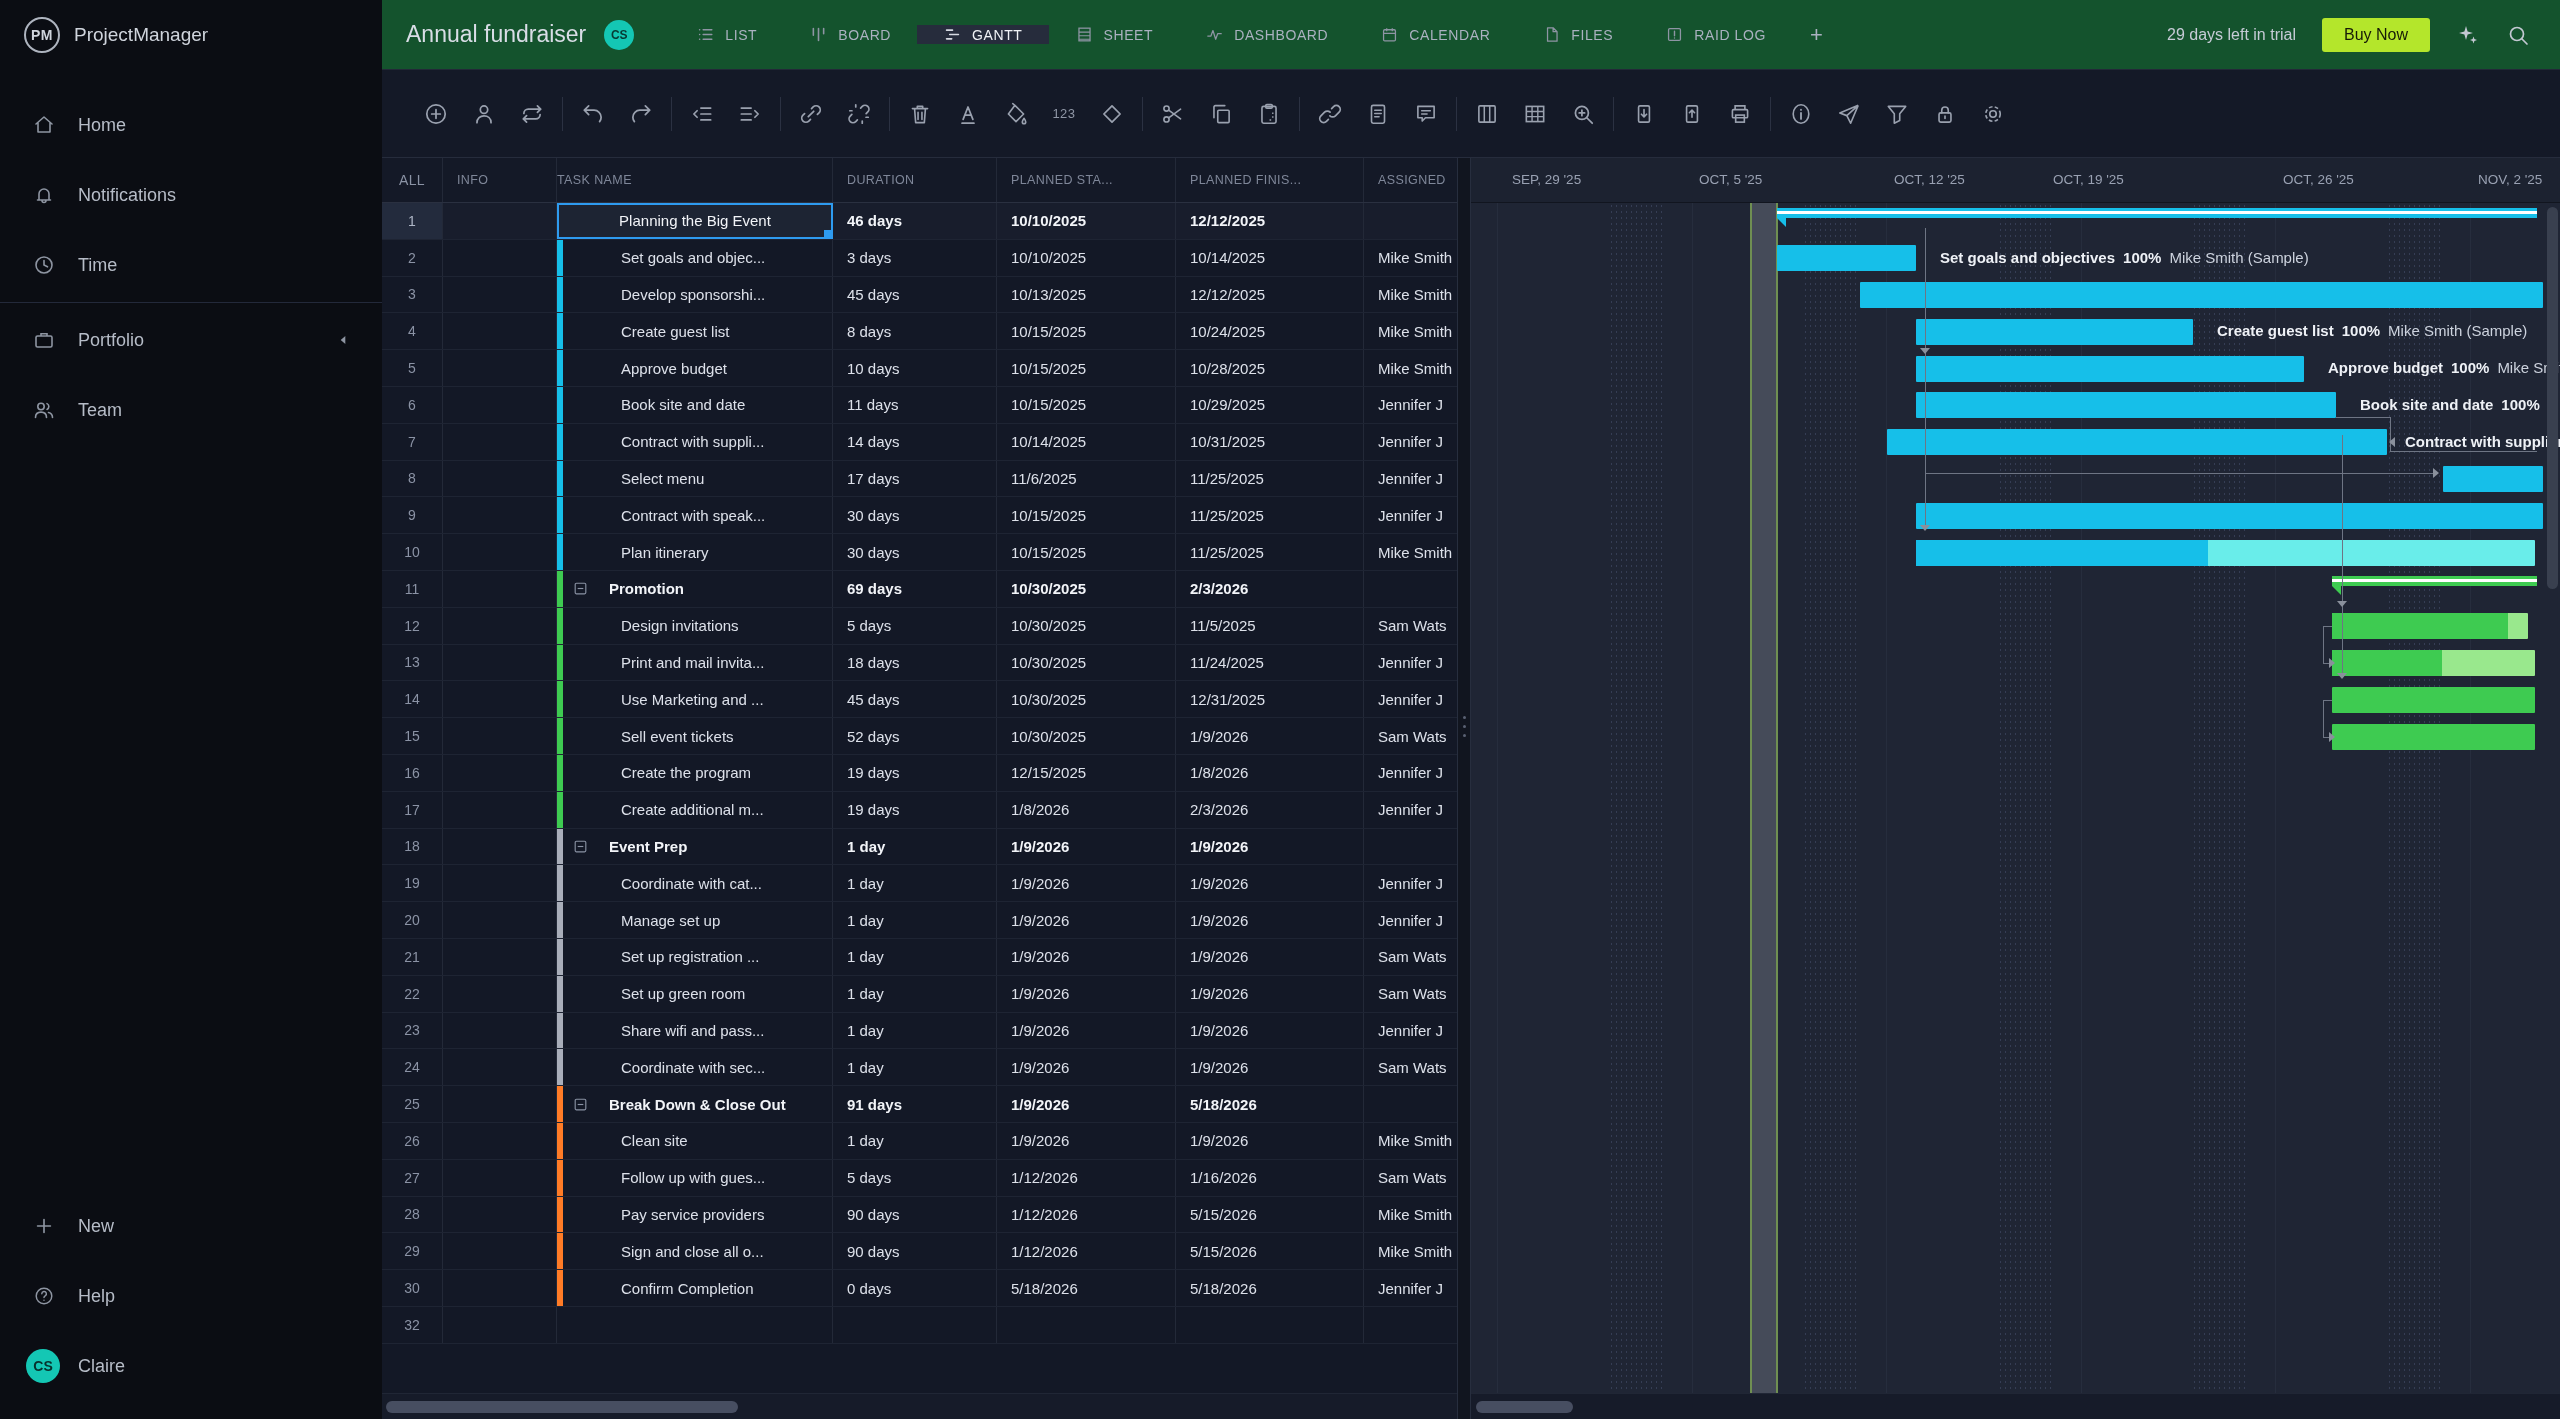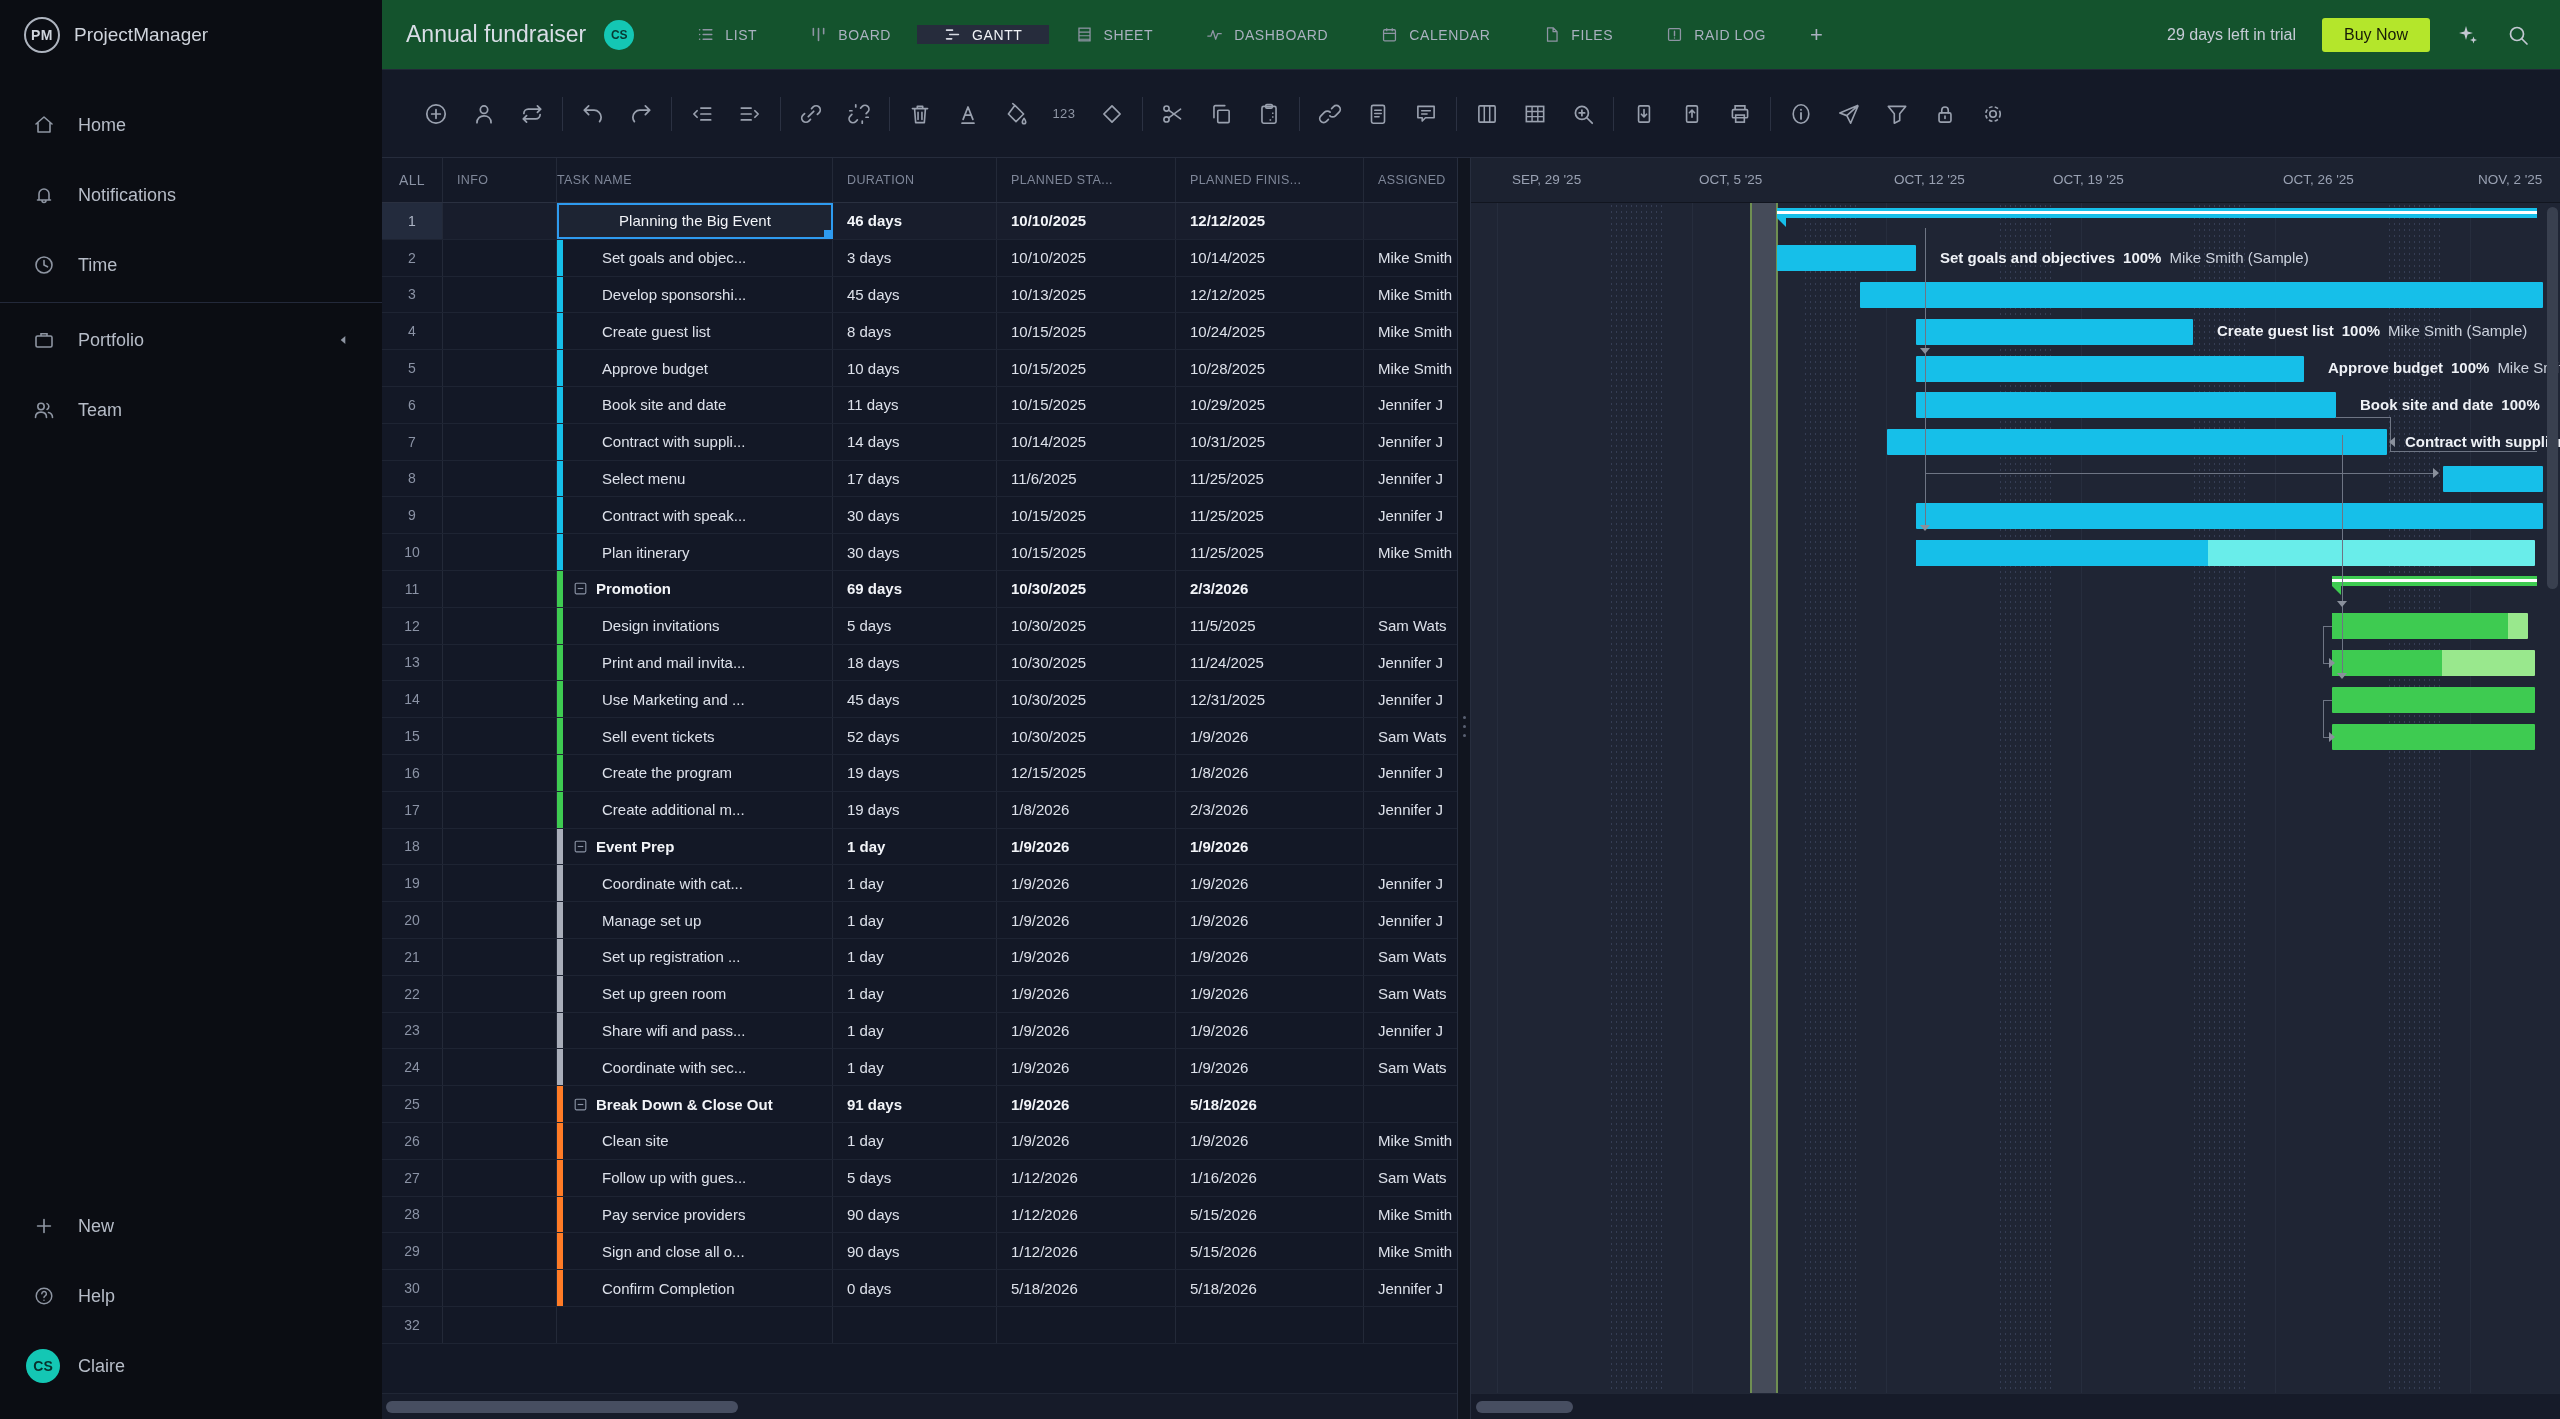--- a/index.html
+++ b/index.html
@@ -60,22 +60,22 @@
   .cell{border-right:1px solid #232938;display:flex;align-items:center;overflow:hidden;white-space:nowrap;font-size:15px;color:#dde1ea;position:relative;padding-left:14px;}
   .c-num{width:61px;color:#8b93a5;font-size:14px;justify-content:center;padding-left:0;}
   .c-info{width:114px;}
   .c-task{width:276px;padding-left:0;}
   .c-dur{width:164px;}
   .c-start{width:179px;}
   .c-fin{width:188px;}
   .c-asg{width:93px;border-right:none;}
   .trow.summary .c-dur,.trow.summary .c-start,.trow.summary .c-fin,.trow.summary .tname{font-weight:bold;color:#f2f4f8;}
   .strip{position:absolute;left:0;top:0;bottom:0;width:6px;}
-  .tname{padding-left:45px;}
-  .trow.summary .tname{padding-left:8px;}
+  .tname{padding-left:64px;}
+  .trow.summary .tname{padding-left:21px;}
   .minusbox{width:15px;height:15px;color:#8a92a4;margin-left:16px;flex-shrink:0;}
   .trow.selected{background:#181d2c;}
   .trow.selected .c-num{background:#232b3d;color:#aeb6c6;}
   .trow.selected .c-task{justify-content:center;border:2px solid #2e9bf0;background:#1d2433;}
   .trow.selected .tname{padding-left:0;font-weight:normal;}
   .sel-handle{position:absolute;right:-2px;bottom:-2px;width:9px;height:9px;background:#2e9bf0;}
 
   .hscroll{height:26px;background:#161b29;position:relative;flex-shrink:0;border-top:1px solid #202635;}
   .hthumb{position:absolute;top:7px;height:12px;border-radius:6px;background:#474e61;}
 

